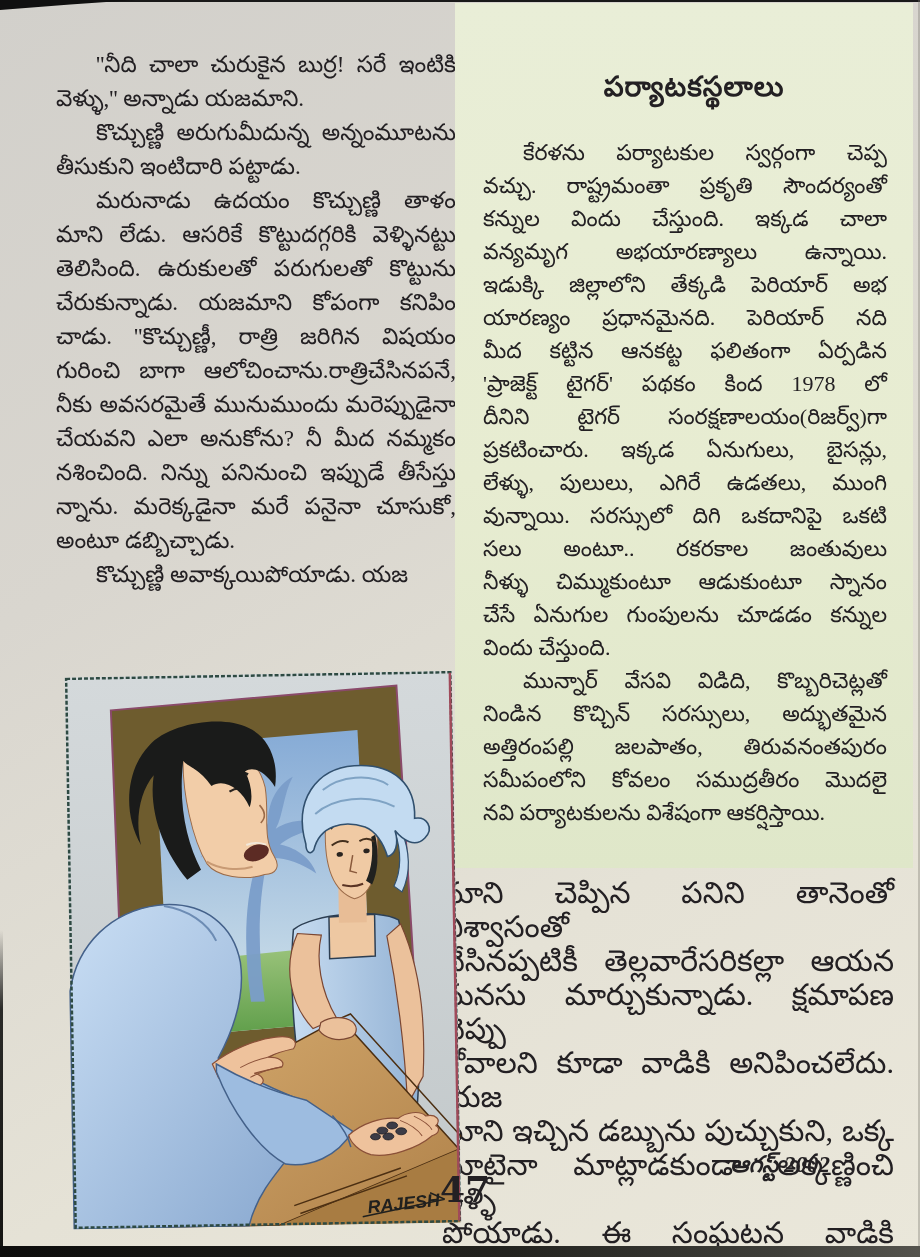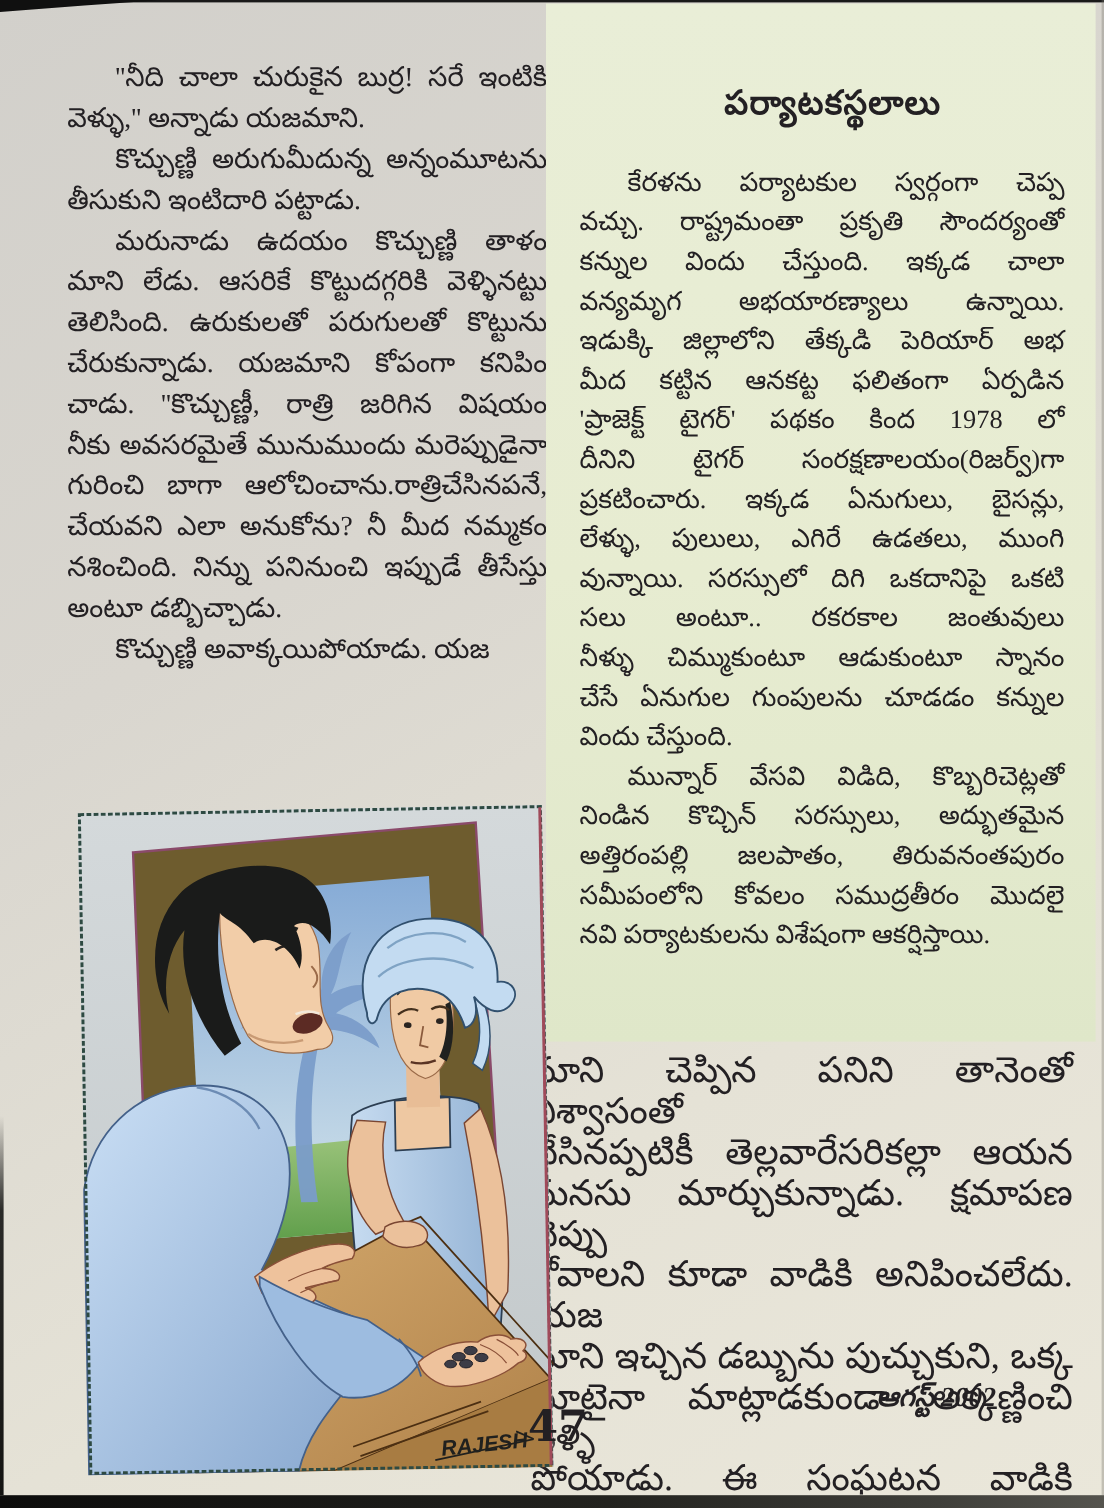--- a/index.html
+++ b/index.html
@@ -47,36 +47,38 @@
   <div class="left-col">
       <div class="tl in">''నీది చాలా చురుకైన బుర్ర! సరే ఇంటికి</div>
       <div class="tl end">వెళ్ళు,'' అన్నాడు యజమాని.</div>
       <div class="tl in">కొచ్చుణ్ణి అరుగుమీదున్న అన్నంమూటను</div>
       <div class="tl end">తీసుకుని ఇంటిదారి పట్టాడు.</div>
       <div class="tl in">మరునాడు ఉదయం కొచ్చుణ్ణి తాళం</div>
       <div class="tl">మాని లేడు. ఆసరికే కొట్టుదగ్గరికి వెళ్ళినట్టు</div>
       <div class="tl">తెలిసింది. ఉరుకులతో పరుగులతో కొట్టును</div>
       <div class="tl">చేరుకున్నాడు. యజమాని కోపంగా కనిపిం</div>
       <div class="tl">చాడు. ''కొచ్చుణ్ణీ, రాత్రి జరిగిన విషయం</div>
+      <div class="tl">గురించి బాగా ఆలోచించాను.రాత్రిచేసినపనే,</div>
       <div class="tl">నీకు అవసరమైతే మునుముందు మరెప్పుడైనా</div>
-      <div class="tl">గురించి బాగా ఆలోచించాను.రాత్రిచేసినపనే,</div>
       <div class="tl">చేయవని ఎలా అనుకోను? నీ మీద నమ్మకం</div>
       <div class="tl">నశించింది. నిన్ను పనినుంచి ఇప్పుడే తీసేస్తు</div>
+      <div class="tl">న్నాను. మరెక్కడైనా మరే పనైనా చూసుకో,</div>
       <div class="tl end">అంటూ డబ్బిచ్చాడు.</div>
       <div class="tl in end">కొచ్చుణ్ణి అవాక్కయిపోయాడు. యజ</div>
     </div>
 
   <div class="sidebar">
     <div class="sidebar-title">పర్యాటకస్థలాలు</div>
     <div class="sidebar-body">
         <div class="tl in">కేరళను పర్యాటకుల స్వర్గంగా చెప్ప</div>
         <div class="tl">వచ్చు. రాష్ట్రమంతా ప్రకృతి సౌందర్యంతో</div>
         <div class="tl">కన్నుల విందు చేస్తుంది. ఇక్కడ చాలా</div>
         <div class="tl">వన్యమృగ అభయారణ్యాలు ఉన్నాయి.</div>
         <div class="tl">ఇడుక్కి జిల్లాలోని తేక్కడి పెరియార్ అభ</div>
+        <div class="tl">యారణ్యం ప్రధానమైనది. పెరియార్ నది</div>
         <div class="tl">మీద కట్టిన ఆనకట్ట ఫలితంగా ఏర్పడిన</div>
         <div class="tl">'ప్రాజెక్ట్ టైగర్' పథకం కింద 1978 లో</div>
         <div class="tl">దీనిని టైగర్ సంరక్షణాలయం(రిజర్వ్)గా</div>
         <div class="tl">ప్రకటించారు. ఇక్కడ ఏనుగులు, బైసన్లు,</div>
         <div class="tl">లేళ్ళు, పులులు, ఎగిరే ఉడతలు, ముంగి</div>
         <div class="tl">వున్నాయి. సరస్సులో దిగి ఒకదానిపై ఒకటి</div>
         <div class="tl">సలు అంటూ.. రకరకాల జంతువులు</div>
         <div class="tl">నీళ్ళు చిమ్ముకుంటూ ఆడుకుంటూ స్నానం</div>
         <div class="tl">చేసే ఏనుగుల గుంపులను చూడడం కన్నుల</div>
         <div class="tl end">విందు చేస్తుంది.</div>

